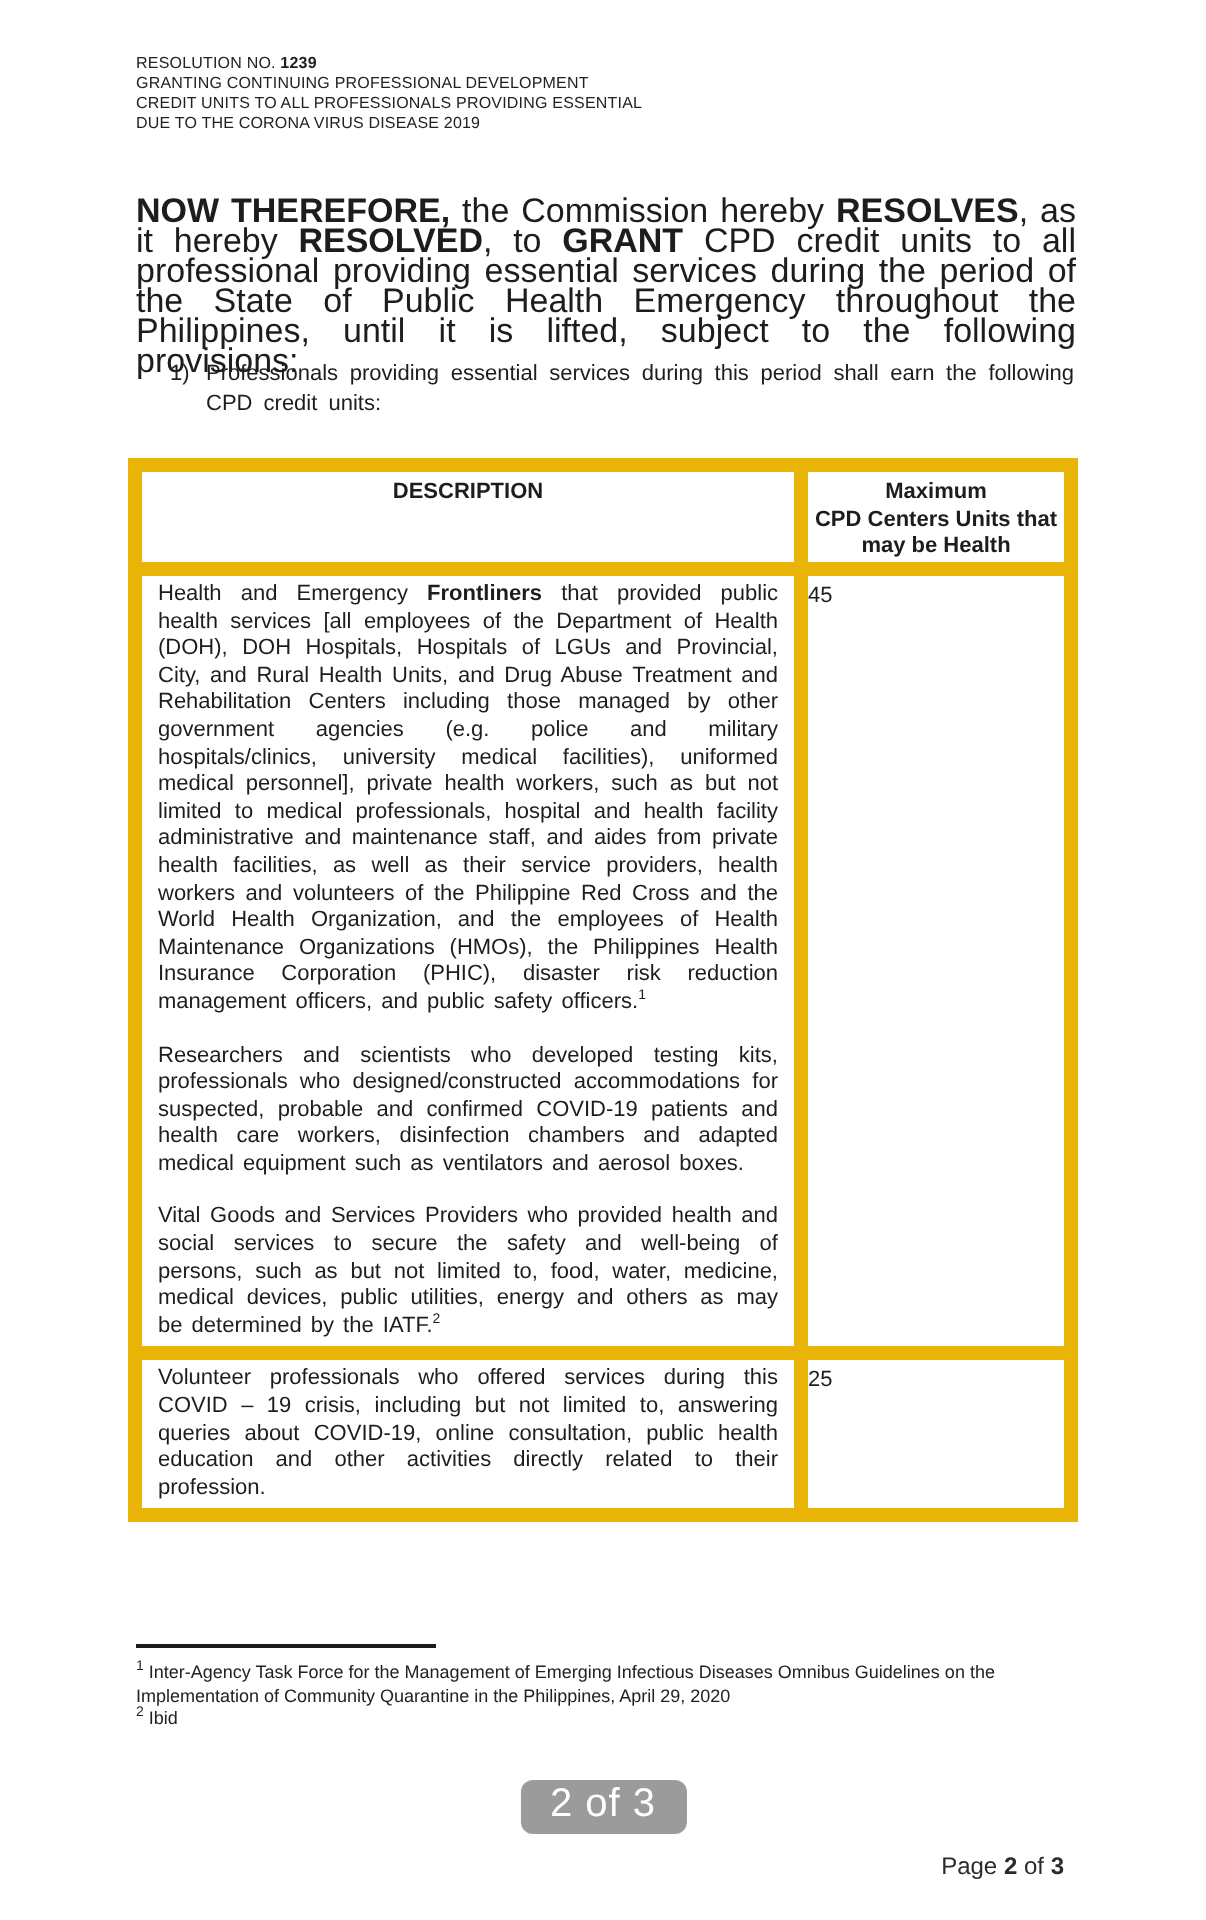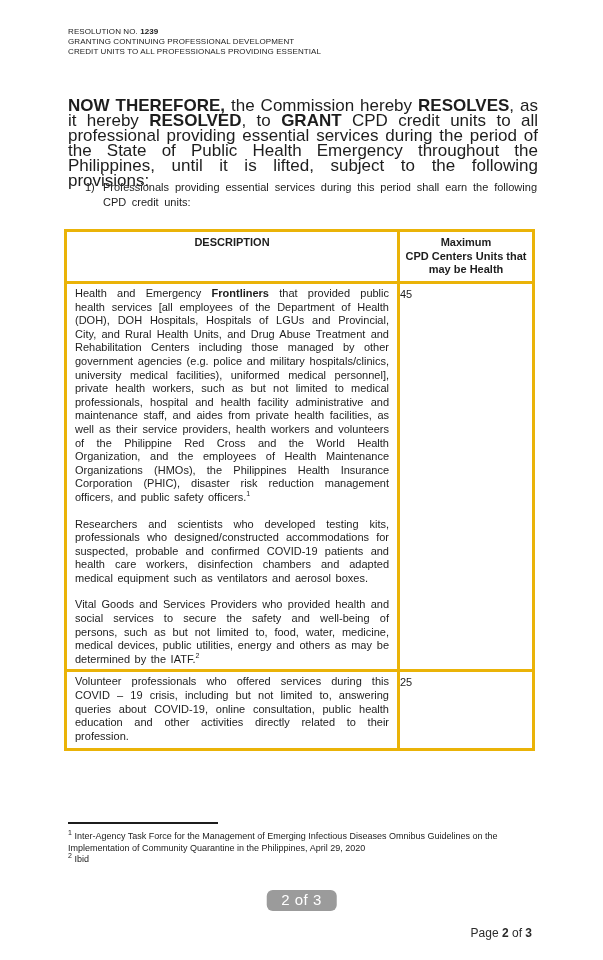--- a/index.html
+++ b/index.html
@@ -59,21 +59,21 @@
   
   .cpd-table {
     position: absolute;
     left: 64px;
     top: 229px;
     width: 468px;
     border-collapse: collapse;
     table-layout: fixed;
   }
   .cpd-table th, .cpd-table td {
-    border: 3px solid #eab308;
+    border: 7px solid #eab308;
     vertical-align: top;
     font-size: 11px;
     color: #1d1d1d;
   }
   .col-desc { width: 333px; }
   .col-val  { width: 135px; }
   .cpd-table thead th {
     height: 52px;
     font-weight: bold;
     text-align: center;
@@ -116,21 +116,21 @@
   
   .badge {
     position: absolute;
     top: 890px;
     left: 50%;
     transform: translateX(-50%);
     background: #9b9b9b;
     color: #ffffff;
     border-radius: 6px;
     padding: 1px 15px 3px 15px;
-    font-size: 15px;
+    font-size: 20px;
     letter-spacing: 0.5px;
   }
 
   
   .page-num {
     position: absolute;
     top: 926px;
     right: 71px;
     font-size: 12px;
     color: #2b2b2b;
@@ -138,20 +138,21 @@
 </style>
 </head>
 <body>
 
 <div class="page">
 
   <div class="res-header">
     <div class="res-title"><span style="font-weight: normal;">RESOLUTION NO.</span><span style="">&nbsp;1239&nbsp;&nbsp;</span></div>
     <div>GRANTING CONTINUING PROFESSIONAL DEVELOPMENT</div>
     <div>CREDIT UNITS TO ALL PROFESSIONALS PROVIDING ESSENTIAL</div>
+    <div>DUE TO THE CORONA VIRUS DISEASE 2019</div>
   </div>
 
   <p class="intro"><span style="font-weight: bold;">NOW THEREFORE,</span><span> the Commission hereby </span><span style="font-weight: bold;">RESOLVES</span><span>, as it hereby </span><span style="font-weight: bold;">RESOLVED</span><span>, to </span><span style="font-weight: bold;">GRANT</span><span> CPD credit units to all professional providing essential services during the period of the State of Public Health Emergency throughout the Philippines, until it is lifted, subject to the following provisions:</span></p>
 
   <div class="provision">
     <span class="marker">1)</span>
     <span class="prov-text">Professionals providing essential services during this period shall earn the following CPD credit units:</span>
   </div>
 
   <table class="cpd-table">

